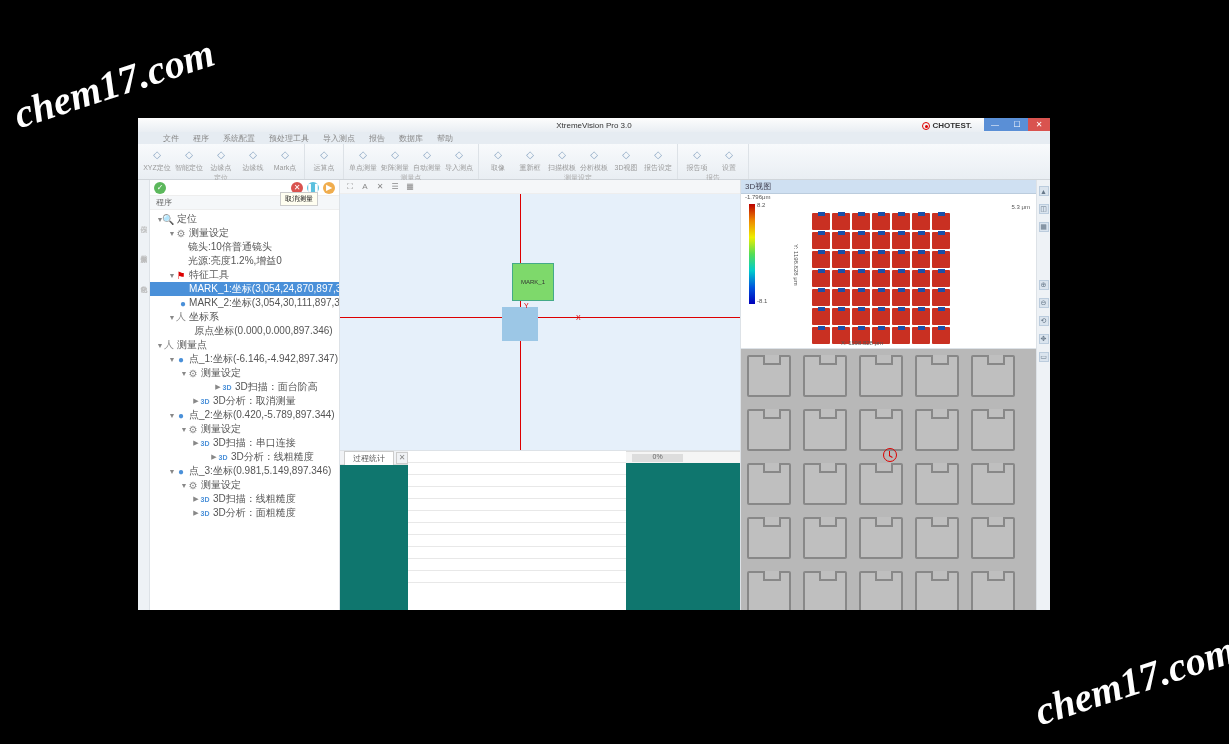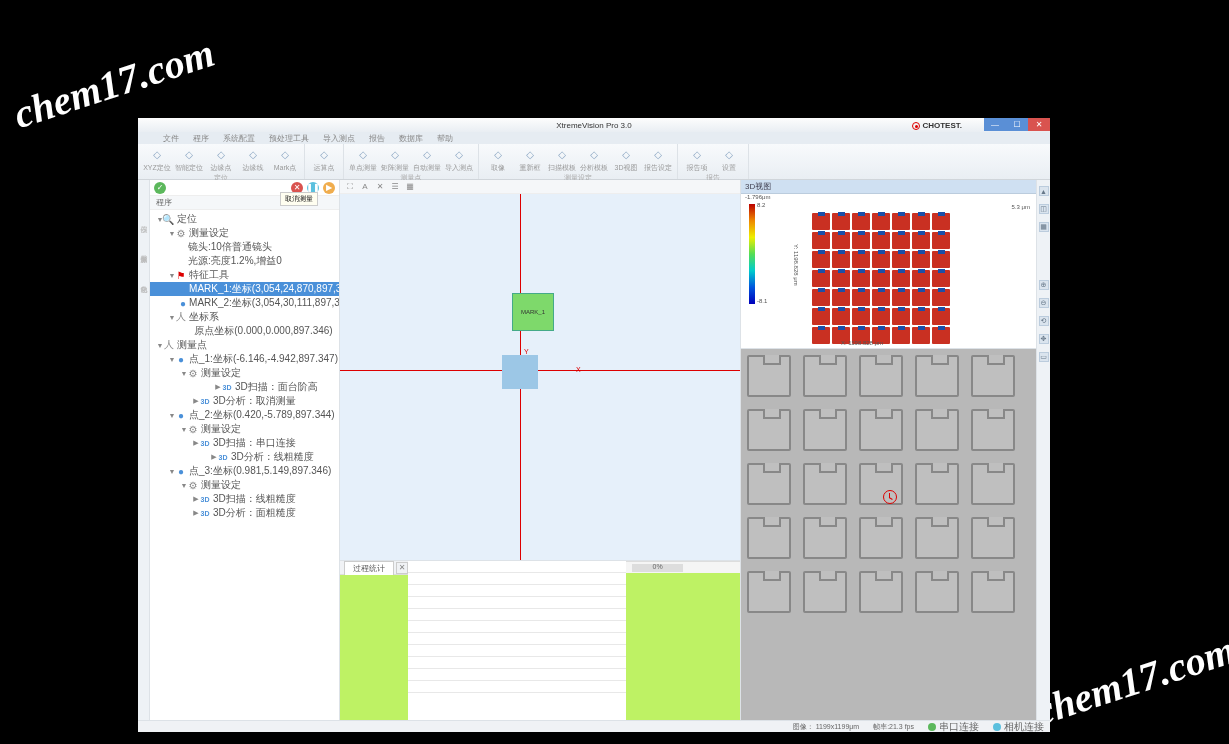--- a/index.html
+++ b/index.html
@@ -1,20 +1,20 @@
 <!DOCTYPE html>
 <html><head>
 <meta charset="utf-8">
 <style>
 * { margin: 0; padding: 0; box-sizing: border-box; font-family: "Microsoft YaHei", Arial, sans-serif; font-size: 10px; }
 body { background: #000; width: 1229px; height: 744px; position: relative; overflow: hidden; }
-.app { position: absolute; left: 138px; top: 118px; width: 912px; height: 614px; background: #bef264; display: flex; flex-direction: column; }
+.app { position: absolute; left: 138px; top: 118px; width: 912px; height: 492px; background: #0f766e; display: flex; flex-direction: column; }
 .titlebar { height: 14px; background: linear-gradient(#fdfdfd,#e9eef3); display: flex; align-items: center; position: relative; }
 .app-title { position: absolute; left: 50%; transform: translateX(-50%); font-size: 8px; color: #333; }
-.brand { position: absolute; right: 88px; display: flex; align-items: flex-end; gap: 2px; }
+.brand { position: absolute; right: 78px; display: flex; align-items: flex-end; gap: 2px; }
 .brand-dot { width: 8px; height: 8px; border-radius: 50%; border: 1px solid #d00; position: relative; }
 .brand-dot::after { content:''; position:absolute; left:2px; top:2px; width:3px; height:3px; border-radius:50%; background:#d00;}
 .brand-text { font-size: 8px; font-weight: bold; color: #333; }
 .win-btns { position: absolute; right: 0; top: 0; display: flex; }
 .win-btn { width: 22px; height: 13px; display: flex; align-items: center; justify-content: center; font-size: 8px; color: #fff; }
 .win-min { background:#5a8fd6; } .win-max { background:#5a8fd6; } .win-close { background:#d9534f; }
 .menubar { height: 12px; background: #e6ecf2; display: flex; align-items: center; padding-left: 25px; gap: 14px; }
 .menu-item { font-size: 8px; color: #888; cursor: pointer; }
 .ribbon { height: 36px; background: linear-gradient(#f8fafc,#e9eef3); border-bottom: 1px solid #d0d5da; display: flex; }
 .ribbon-group { display: flex; flex-direction: column; padding: 2px 6px; border-right: 1px solid #dde2e7; }
@@ -508,27 +508,15 @@
       <span class="rg-btn">◫</span>
       <span class="rg-btn">▦</span>
       <span class="rg-btn" style="margin-top:40px">⊕</span>
       <span class="rg-btn">⊖</span>
       <span class="rg-btn">⟲</span>
       <span class="rg-btn">✥</span>
       <span class="rg-btn">▭</span>
     </div>
   </div>
 
-  <div class="statusbar">
-    <span class="sb-item">图像： 1199x1199μm</span>
-    <span class="sb-item">帧率:21.3 fps</span>
-    <span class="sb-item">
-        <span class="sb-ico" style="background:#5cb85c"></span>
-        <span>串口连接</span>
-      </span>
-    <span class="sb-item">
-        <span class="sb-ico" style="background:#5bc0de"></span>
-        <span>相机连接</span>
-      </span>
-  </div>
 </div>
 
 <div class="tool-tip">取消测量</div>
 
 </body></html>

